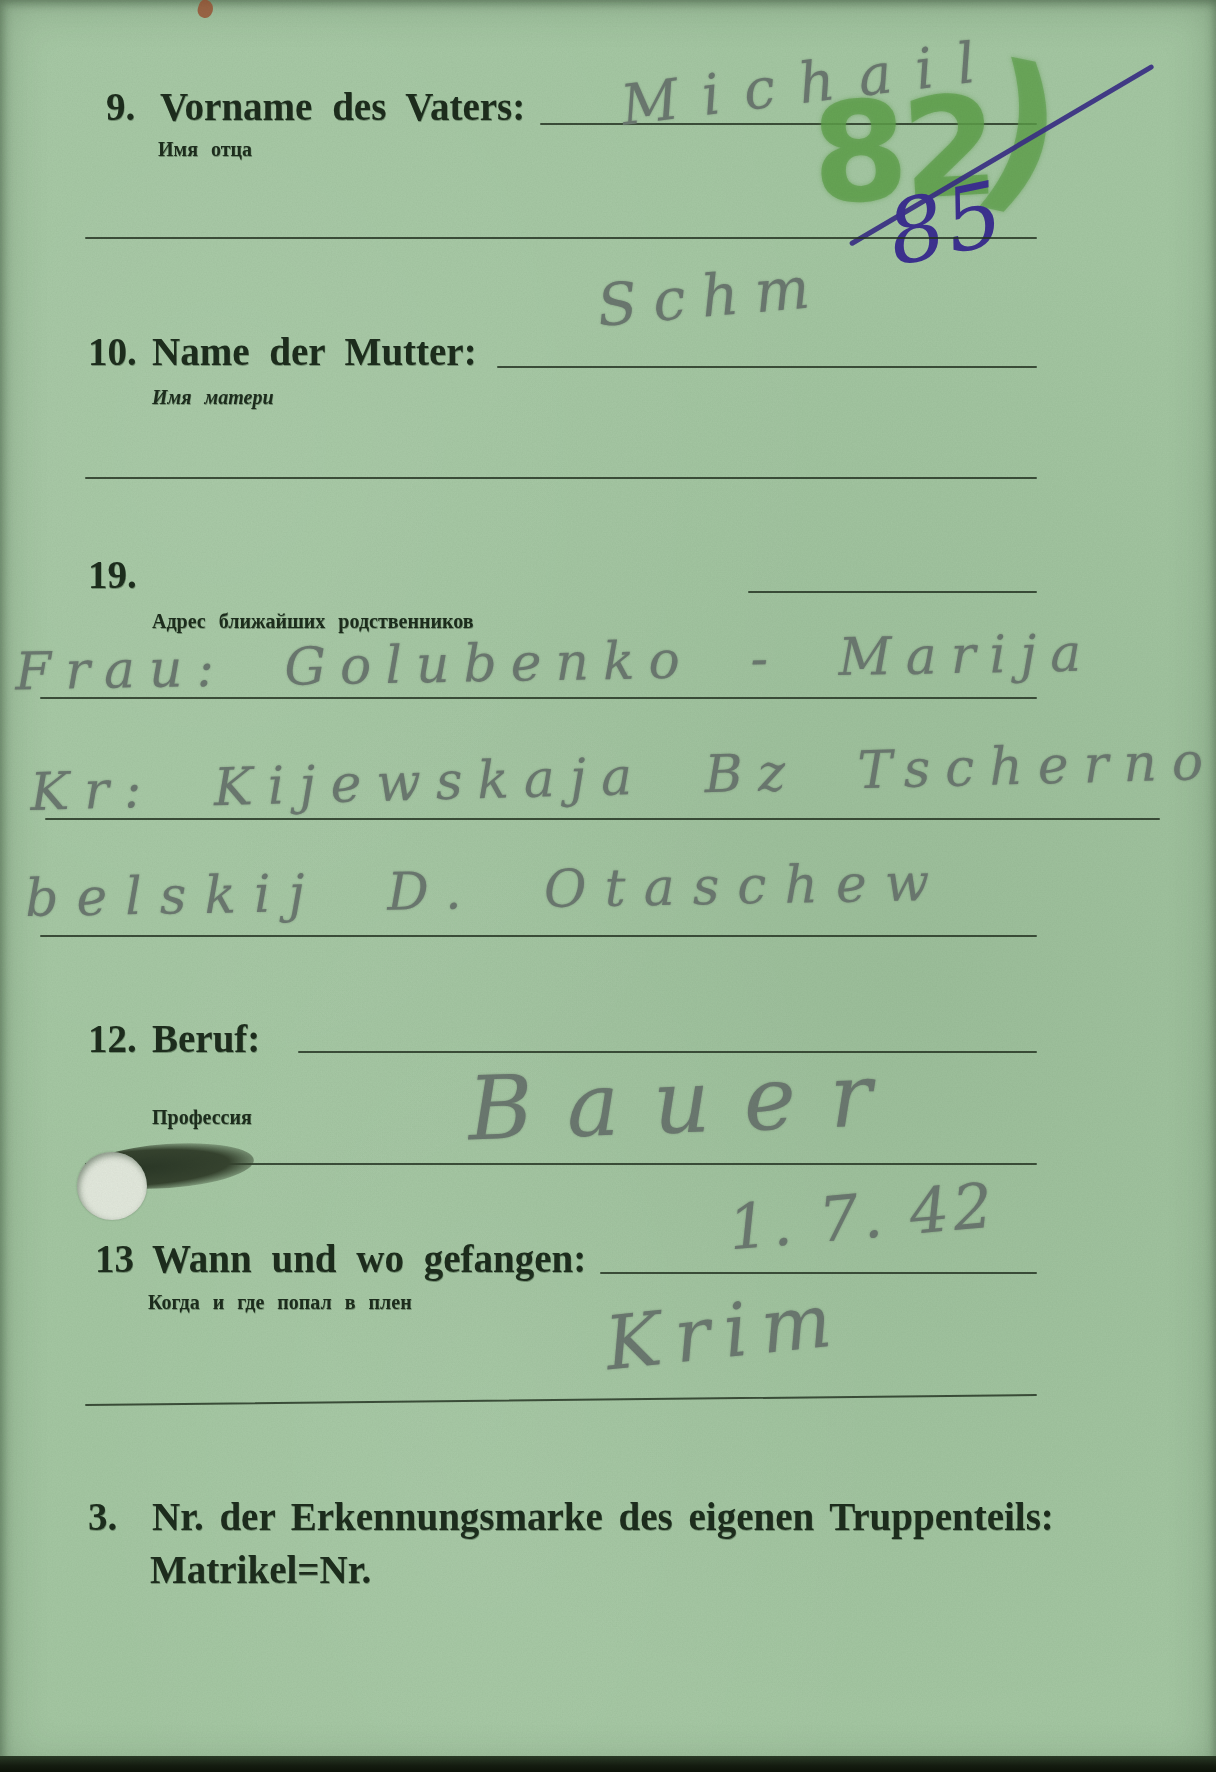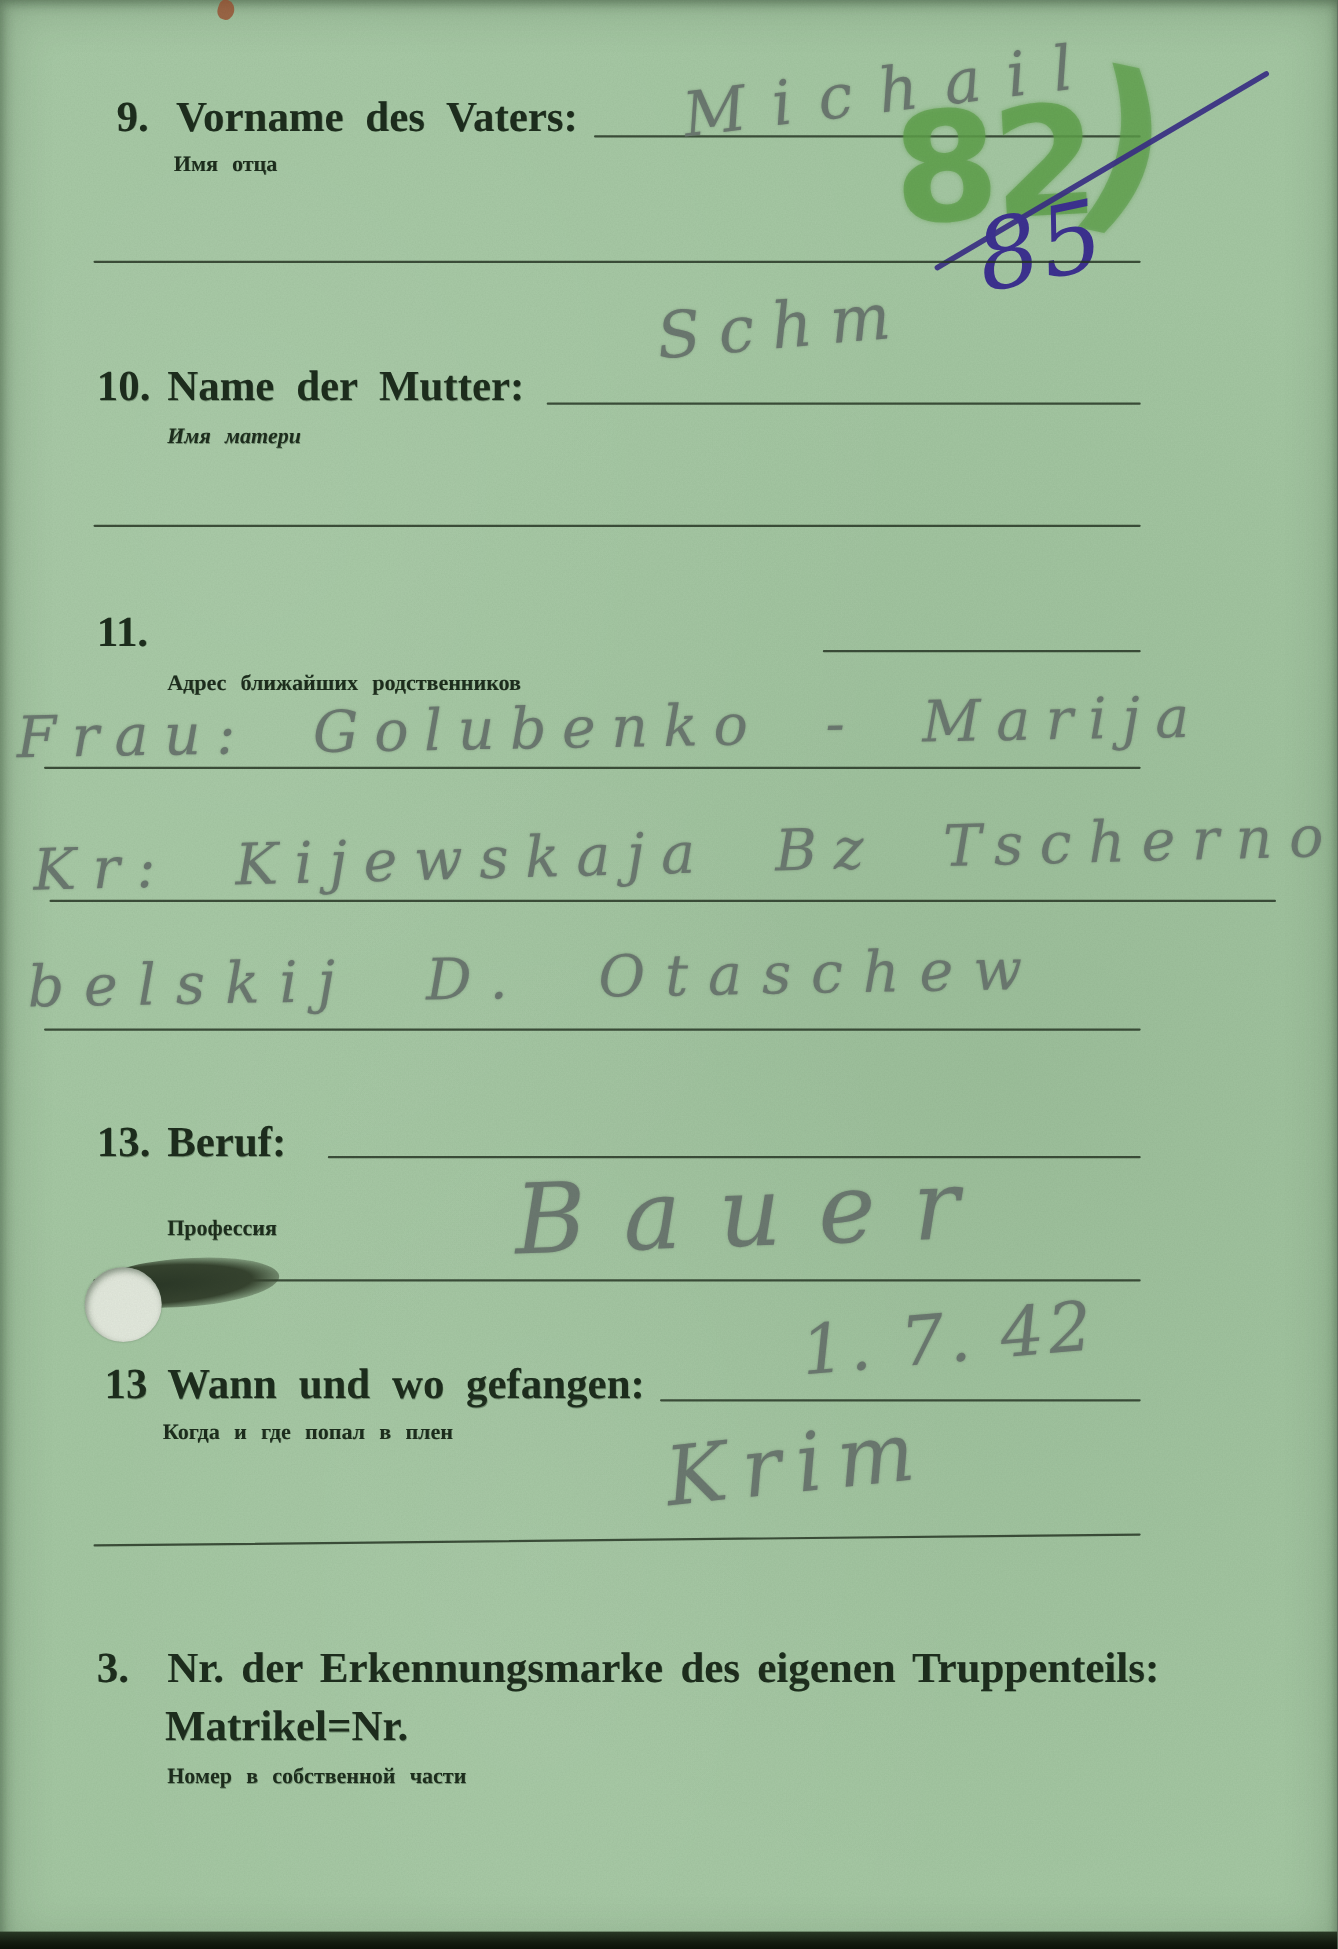--- a/index.html
+++ b/index.html
@@ -144,51 +144,50 @@
   <div class="abs" id="purple-number">85</div>
   <div class="abs rline" id="f9-line2"></div>
 
   <div class="abs print de" id="f10-num">10.</div>
   <div class="abs print de" id="f10-de">Name der Mutter:</div>
   <div class="abs hand" id="f10-value">Schm</div>
   <div class="abs rline" id="f10-line1"></div>
   <div class="abs print ru" id="f10-ru">Имя матери</div>
   <div class="abs rline" id="f10-line2"></div>
 
-  <div class="abs print de" id="f11-num">11.</div>
+  <div class="abs print de" id="f11-num">19.</div>
   <div class="abs rline" id="f11-line0"></div>
   <div class="abs print ru" id="f11-ru">Адрес ближайших родственников</div>
   <div class="abs hand" id="f11-value1">Frau: Golubenko - Marija</div>
   <div class="abs rline" id="f11-line1"></div>
   <div class="abs hand" id="f11-value2">Kr: Kijewskaja Bz Tscherno-</div>
   <div class="abs rline" id="f11-line2"></div>
   <div class="abs hand" id="f11-value3">belskij D. Otaschew</div>
   <div class="abs rline" id="f11-line3"></div>
 
-  <div class="abs print de" id="f12-num">13.</div>
+  <div class="abs print de" id="f12-num">12.</div>
   <div class="abs print de" id="f12-de">Beruf:</div>
   <div class="abs rline" id="f12-line0"></div>
   <div class="abs print ru" id="f12-ru">Профессия</div>
   <div class="abs hand" id="f12-value">Bauer</div>
   <div class="abs rline" id="f12-line1"></div>
 
   <div class="abs print de" id="f13-num">13</div>
   <div class="abs print de" id="f13-de">Wann und wo gefangen:</div>
   <div class="abs rline" id="f13-line0"></div>
   <div class="abs hand" id="f13-date">1. 7. 42</div>
   <div class="abs" id="ink-smudge"></div>
   <div class="abs" id="punch-hole"></div>
   <div class="abs print ru" id="f13-ru">Когда и где попал в плен</div>
   <div class="abs hand" id="f13-place">Krim</div>
   <div class="abs rline" id="f13-line1"></div>
 
   <div class="abs print de" id="f14-num">3.</div>
   <div class="abs print de" id="f14-de">Nr. der Erkennungsmarke des eigenen Truppenteils:</div>
   <div class="abs print de" id="f14-de2">Matrikel=Nr.</div>
-  <div class="abs print ru" id="f14-ru">Номер в собственной части</div>
 
   <div class="abs" id="red-mark"></div>
   <div class="abs" id="bottom-edge"></div>
 
   <svg class="abs" id="paper-texture" width="1216" height="1772">
     <filter id="grain">
       <feTurbulence type="fractalNoise" baseFrequency="0.8" numOctaves="2" result="n"></feTurbulence>
       <feColorMatrix in="n" type="matrix" values="0 0 0 0 0.35  0 0 0 0 0.45  0 0 0 0 0.35  0 0 0 1 0"></feColorMatrix>
     </filter>
     <rect width="1216" height="1772" filter="url(#grain)"></rect>

